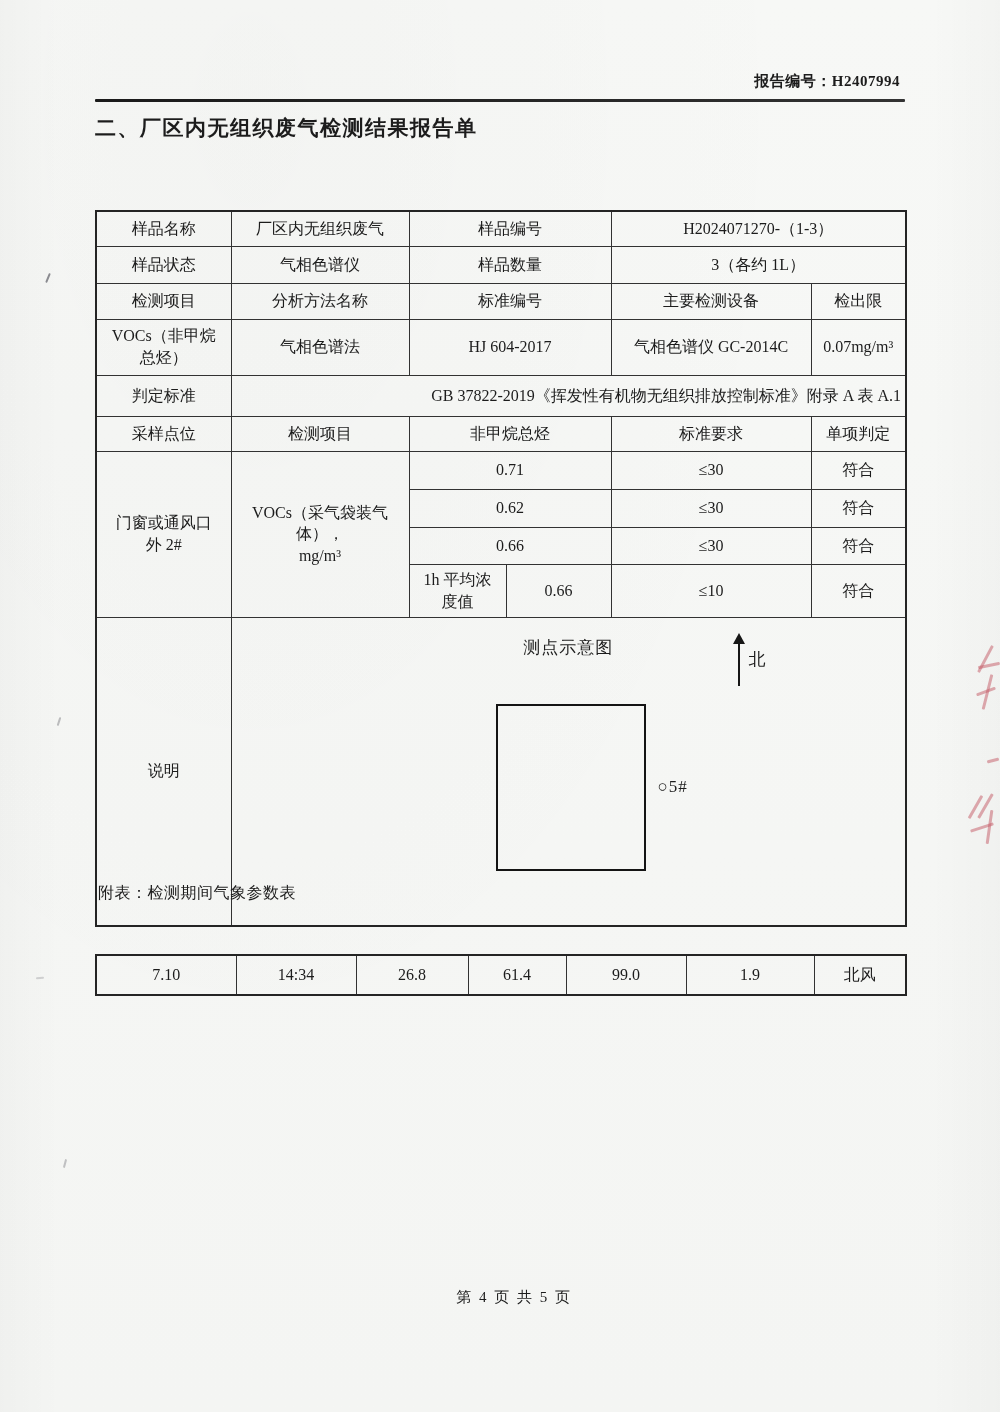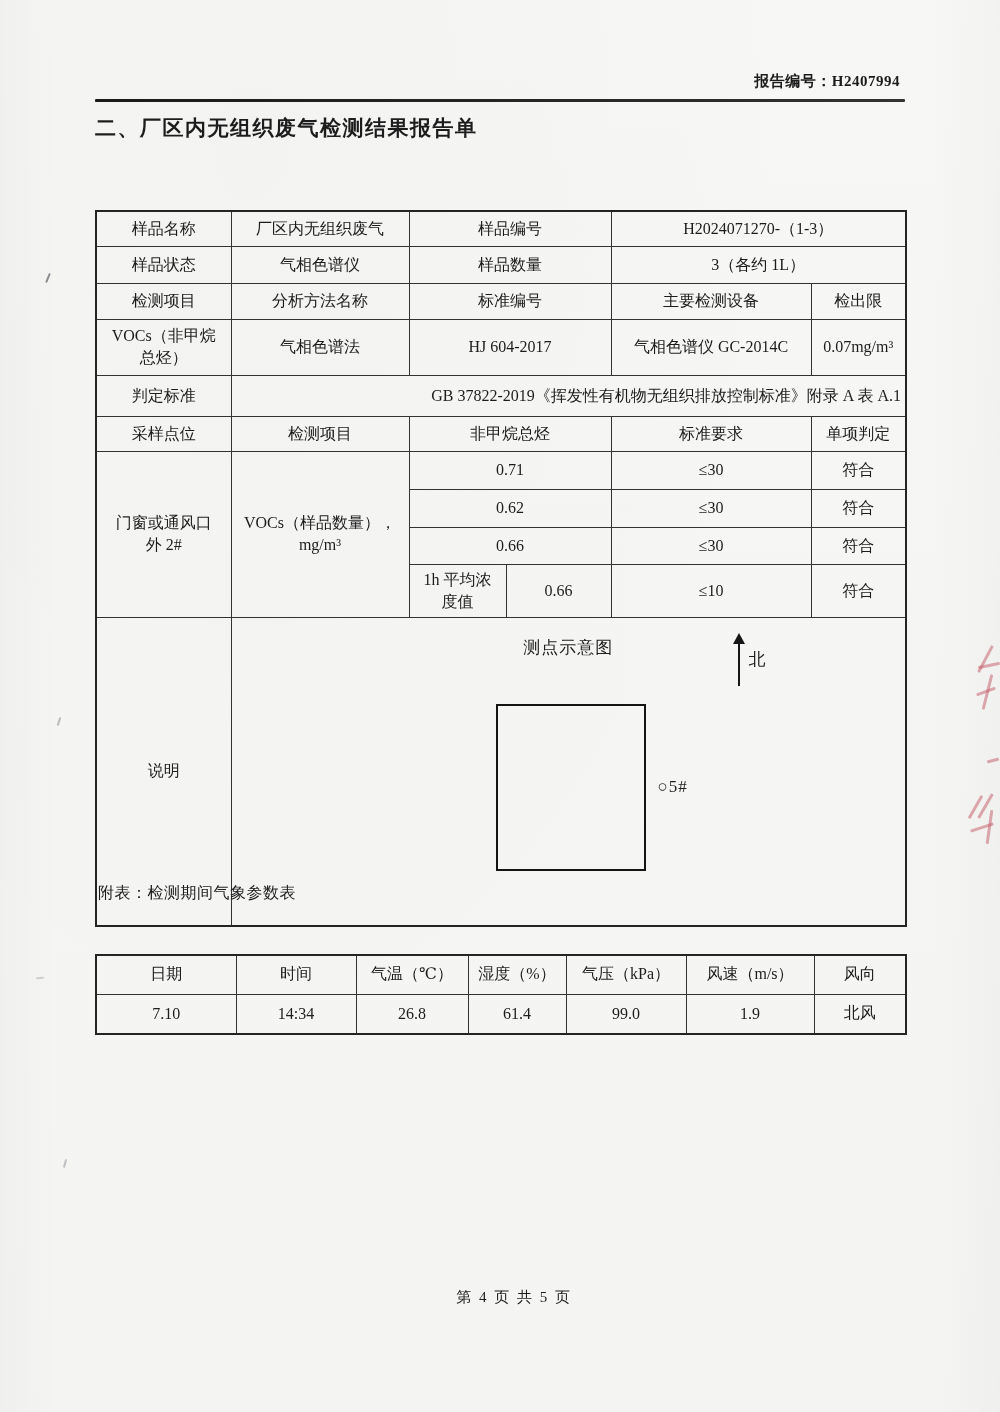--- a/index.html
+++ b/index.html
@@ -144,21 +144,21 @@
     <tr style="height:35px">
       <td>采样点位</td>
       <td>检测项目</td>
       <td colspan="2">非甲烷总烃</td>
       <td>标准要求</td>
       <td>单项判定</td>
     </tr>
     <tr style="height:38px">
       <td rowspan="4">门窗或通风口
 外 2#</td>
-      <td rowspan="4">VOCs（样品数量），
+      <td rowspan="4">VOCs（采气袋装气体），
 mg/m³</td>
       <td colspan="2">0.71</td>
       <td>≤30</td>
       <td>符合</td>
     </tr>
     <tr style="height:38px">
       <td colspan="2">0.62</td>
       <td>≤30</td>
       <td>符合</td>
     </tr>
@@ -194,29 +194,20 @@
     <colgroup>
       <col style="width:140px">
         <col style="width:120px">
         <col style="width:112px">
       <col style="width:98px">
         <col style="width:120px">
         <col style="width:128px">
         <col style="width:92px">
     </colgroup>
     <tbody>
-        <tr style="height:39px">
-      <td>日期</td>
-      <td>时间</td>
-      <td>气温（℃）</td>
-      <td>湿度（%）</td>
-      <td>气压（kPa）</td>
-      <td>风速（m/s）</td>
-      <td>风向</td>
-    </tr>
     <tr style="height:40px">
       <td>7.10</td>
       <td>14:34</td>
       <td>26.8</td>
       <td>61.4</td>
       <td>99.0</td>
       <td>1.9</td>
       <td>北风</td>
     </tr>
   </tbody>

